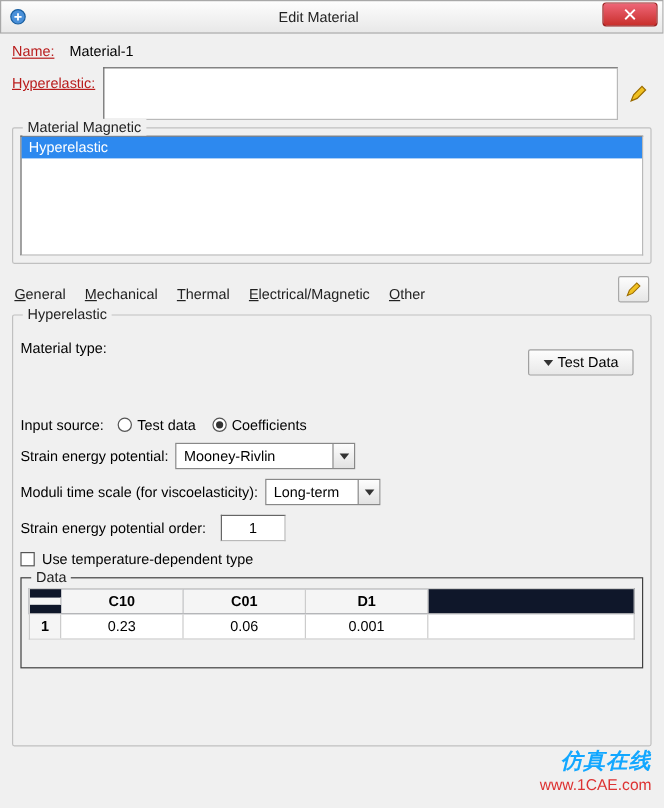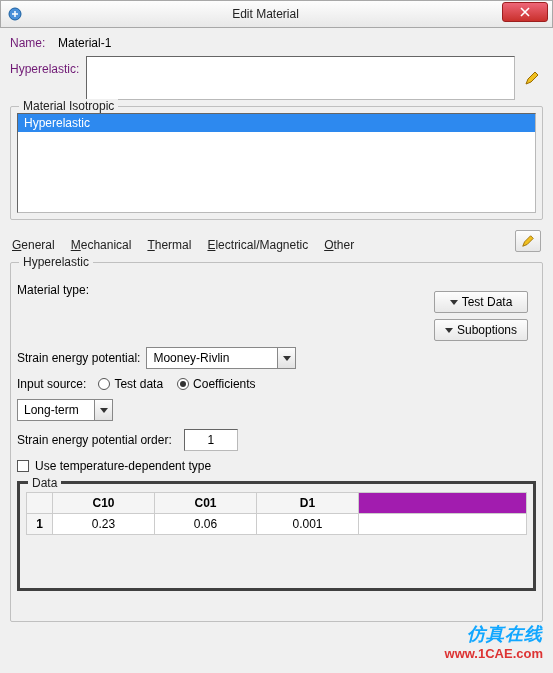--- a/index.html
+++ b/index.html
@@ -6,21 +6,21 @@
 body { margin: 0; background: #f0f0f0; width: 553px; height: 673px; overflow: hidden; position: relative; }
 
 .titlebar { height: 28px; background: linear-gradient(#fdfdfd, #e8e8e8); border: 1px solid #a8a8a8; display: flex; align-items: center; padding: 0 4px 0 6px; }
 .titlebar .appicon svg { width: 16px; height: 16px; display: block; }
 .titlebar .ttl { margin-left: 6px; color: #222; flex: 1; text-align: center; }
 .closebtn { width: 46px; height: 20px; background: linear-gradient(#e67, #c9302c); border: 1px solid #9c1f1f; border-radius: 3px; color: #fff; display: flex; align-items: center; justify-content: center; font-weight: bold; position: relative; top: -2px; }
 
 .contentarea { padding: 8px 10px; }
 
 .row { display: flex; align-items: center; margin-bottom: 6px; }
-.lbl { color: #701a75; }
+.lbl { color: #b91c1c; text-decoration: underline; }
 .namelbl { width: 44px; }
 .nameval { margin-left: 4px; }
 .desclbl { width: 76px; align-self: flex-start; padding-top: 6px; }
 
 .textarea-desc { flex: 1; height: 44px; border: 1px inset #b9b9b9; background: #fff; padding: 2px 4px; }
 .editpencil { width: 22px; height: 22px; margin-left: 6px; display: flex; align-items: center; justify-content: center; }
 .editpencil svg { width: 16px; height: 16px; }
 
 .fieldset { border: 1px solid #c0c0c0; border-radius: 2px; padding: 6px 6px 6px 6px; margin: 6px 0; position: relative; }
 .fsetlegend { position: absolute; top: -8px; left: 8px; background: #f0f0f0; padding: 0 4px; color: #222; }
@@ -46,33 +46,33 @@
 
 .formrow { display: flex; align-items: center; margin: 8px 0; }
 .formrow .flabel { margin-right: 6px; }
 .select { border: 1px solid #888; background: #fff; height: 22px; display: flex; align-items: center; padding: 0 20px 0 6px; position: relative; min-width: 150px; }
 .select .arrowbox { position: absolute; right: 0; top: 0; bottom: 0; width: 18px; border-left: 1px solid #888; background: linear-gradient(#fdfdfd,#e2e2e2); display: flex; align-items: center; justify-content: center; }
 .select.longterm { min-width: 96px; }
 
 .checkbox { width: 12px; height: 12px; border: 1px solid #555; background: #fff; display: inline-block; margin-right: 6px; vertical-align: middle; }
 .numinput { width: 54px; height: 22px; border: 1px inset #b9b9b9; background: #fff; text-align: center; line-height: 20px; margin-left: 6px; }
 
-.datafset { border: 3px solid #404040; padding: 8px 6px 6px 6px; margin-top: 8px; position: relative; height: 110px; }
-.table { display: flex; border: 1px solid #ccc; background: #a21caf; }
+.datafset { border: 1px solid #404040; padding: 8px 6px 6px 6px; margin-top: 8px; position: relative; height: 76px; }
+.table { display: flex; border: 1px solid #ccc; background: #0f172a; align-items: center; }
 .tcell { padding: 3px 8px; border-right: 1px solid #ccc; text-align: center; }
 .theader .tcell { background: #f5f5f5; font-weight: 600; }
 .trowhdr { width: 26px; background: #f5f5f5; font-weight: 700; }
 .c-c10 { width: 102px; }
 .c-c01 { width: 102px; }
 .c-d1  { width: 102px; }
 .trow { display: flex; border: 1px solid #ccc; border-top: none; background: #fff; }
 
 .watermark { position: absolute; right: 10px; bottom: 12px; text-align: right; }
 .watermark .l1 { color: #12a7ff; font-size: 18px; font-weight: 600; font-style: italic; letter-spacing: 1px; }
-.watermark .l2 { color: #d33; font-size: 13px; font-weight: bold; }
+.watermark .l2 { color: #d33; font-size: 13px; }
 
 .hyperfset { position: relative; padding-top: 12px; }
 .hewrap { position: relative; }
 </style>
 </head>
 <body>
 
 <div class="titlebar">
   <span class="appicon">
     <svg viewBox="0 0 16 16">
@@ -99,21 +99,21 @@
     <span class="lbl desclbl">Hyperelastic:</span>
     <div class="textarea-desc"></div>
     <div class="editpencil">
       <svg viewBox="0 0 16 16">
           <path d="M2 14 L4 9 L11 2 L14 5 L7 12 L2 14 Z" fill="#f0c020" stroke="#9a6b00"></path>
         </svg>
     </div>
   </div>
 
   <div class="fieldset">
-    <span class="fsetlegend">Material Isotropic</span>
+    <span class="fsetlegend">Material Magnetic</span>
     <div class="behlist">
       <div class="item">Hyperelastic</div>
     </div>
   </div>
 
   <div class="tabrow">
     <span class="tabitem"><span class="ul">G</span><span>eneral</span></span>
     <span class="tabitem"><span class="ul">M</span>echanical</span>
     <span class="tabitem"><span class="ul">T</span>hermal</span>
     <span class="tabitem"><span class="ul">E</span>lectrical/Magnetic</span>
@@ -128,53 +128,50 @@
 
   <div class="fieldset hyperfset" style="height:360px;">
     <span class="fsetlegend">Hyperelastic</span>
 
     <div class="hewrap">
       <div class="rightbtns">
         <div class="winbtn">
           <span class="caret-down"></span>
           <span>Test Data</span>
         </div>
-        <div class="winbtn">
-          <span class="caret-down"></span>
-          <span>Suboptions</span>
-        </div>
       </div>
 
       <div class="formrow">
         <span class="flabel">Material type:</span>
       </div>
 
       <div style="height:34px"></div>
-
-      <div class="formrow">
-        <span class="flabel">Strain energy potential:</span>
-        <div class="select">
-          <span>Mooney-Rivlin</span>
-          <span class="arrowbox">
-              <span class="caret-down"></span>
-            </span>
-        </div>
-      </div>
 
       <div class="formrow">
         <span class="flabel">Input source:</span>
         <span class="radiogrp">
           <span class="radio"></span>
           <span class="radiolbl">Test data</span>
           <span class="radio checked"></span>
           <span class="radiolbl">Coefficients</span>
         </span>
       </div>
 
       <div class="formrow">
+        <span class="flabel">Strain energy potential:</span>
+        <div class="select">
+          <span>Mooney-Rivlin</span>
+          <span class="arrowbox">
+              <span class="caret-down"></span>
+            </span>
+        </div>
+      </div>
+
+      <div class="formrow">
+        <span class="flabel">Moduli time scale (for viscoelasticity):</span>
         <div class="select longterm">
           <span>Long-term</span>
           <span class="arrowbox">
               <span class="caret-down"></span>
             </span>
         </div>
       </div>
 
       <div class="formrow">
         <span class="flabel">Strain energy potential order:</span>

